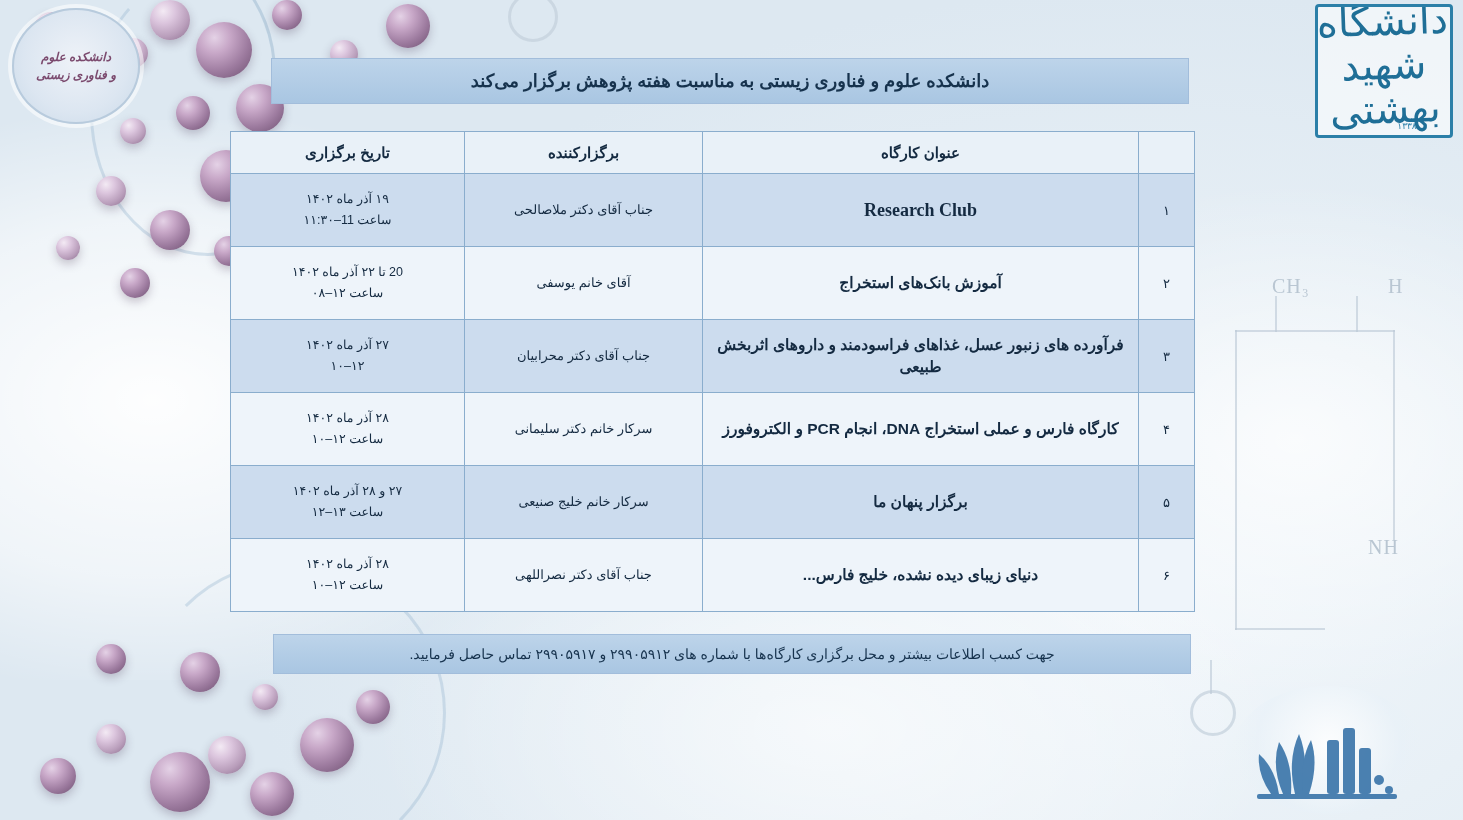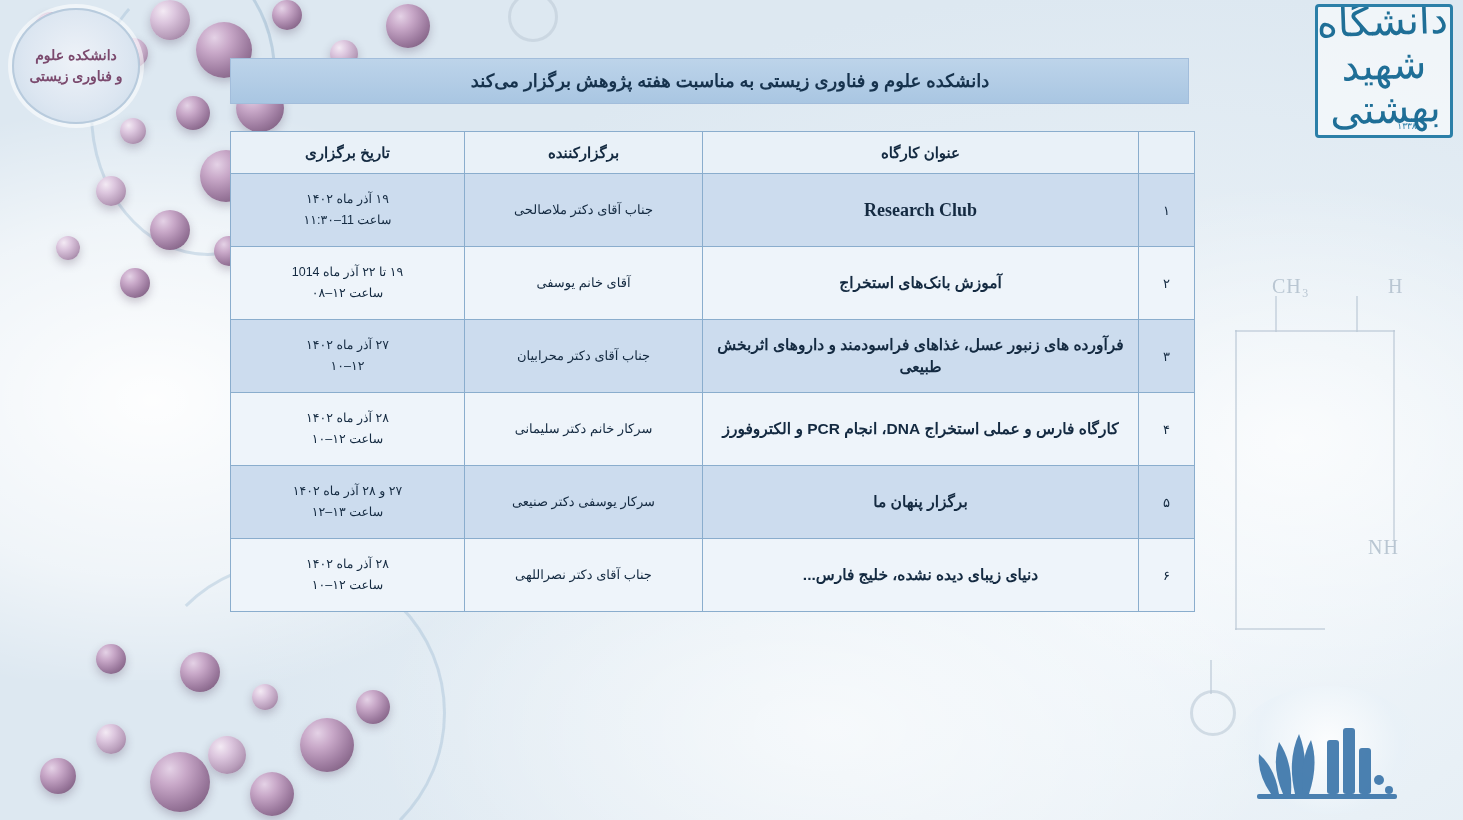--- a/index.html
+++ b/index.html
@@ -98,24 +98,25 @@
     border-radius: 50%;
     background: radial-gradient(circle at 50% 45%, #eef2f8 0%, #dce6f1 60%, #c9d9e8 100%);
     border: 2px solid #b8cbdd;
     display: flex;
     align-items: center;
     justify-content: center;
     text-align: center;
     box-shadow: 0 0 0 4px rgba(255,255,255,0.55);
   }
   .logo-left .logo-left-text {
-    font-size: 14px;
+    font-size: 12px;
     line-height: 1.5;
     color: #7b4a6e;
     font-weight: bold;
+    font-style: italic;
   }
 
   .logo-right {
     position: absolute;
     right: 10px;
     top: 4px;
     width: 132px;
     height: 128px;
     border: 3px solid #2b7fa8;
     border-radius: 4px;
@@ -163,21 +164,20 @@
     position: absolute;
     right: 274px;
     top: 58px;
     width: 916px;
     height: 44px;
     background: linear-gradient(180deg, #bdd4ea 0%, #a9c6e2 100%);
     border: 1px solid #a2bddb;
     display: flex;
     align-items: center;
     justify-content: center;
-    padding-left: 41px;
   }
   .header-banner .header-text {
     font-size: 18px;
     font-weight: bold;
     color: #16324d;
     direction: rtl;
   }
 
   
   .table-wrap {
@@ -370,21 +370,21 @@
           <td class="date">
             <div>۱۹ آذر ماه ۱۴۰۲</div>
             <div>ساعت 11–۱۱:۳۰</div>
           </td>
         </tr>
         <tr class="even">
           <td class="idx">۲</td>
           <td class="title">آموزش بانک‌های استخراج</td>
           <td class="host">آقای خانم یوسفی</td>
           <td class="date">
-            <div>۱۹ تا ۲۲ آذر ماه 1014</div>
+            <div>20 تا ۲۲ آذر ماه ۱۴۰۲</div>
             <div>ساعت ۱۲–۰۸</div>
           </td>
         </tr>
         <tr class="odd">
           <td class="idx">۳</td>
           <td class="title">فرآورده های زنبور عسل، غذاهای فراسودمند و داروهای اثربخش طبیعی</td>
           <td class="host">جناب آقای دکتر محرابیان</td>
           <td class="date">
             <div>۲۷ آذر ماه ۱۴۰۲</div>
             <div>۱۲–۱۰</div>
@@ -395,33 +395,36 @@
           <td class="title">کارگاه فارس و عملی استخراج DNA، انجام PCR و الکتروفورز</td>
           <td class="host">سرکار خانم دکتر سلیمانی</td>
           <td class="date">
             <div>۲۸ آذر ماه ۱۴۰۲</div>
             <div>ساعت ۱۲–۱۰</div>
           </td>
         </tr>
         <tr class="odd">
           <td class="idx">۵</td>
           <td class="title">برگزار پنهان ما</td>
-          <td class="host">سرکار یوسفی دکتر صنیعی</td>
+          <td class="host">سرکار خانم خلیج صنیعی</td>
           <td class="date">
             <div>۲۷ و ۲۸ آذر ماه ۱۴۰۲</div>
             <div>ساعت ۱۳–۱۲</div>
           </td>
         </tr>
         <tr class="even">
           <td class="idx">۶</td>
           <td class="title">دنیای زیبای دیده نشده، خلیج فارس...</td>
           <td class="host">جناب آقای دکتر نصراللهی</td>
           <td class="date">
             <div>۲۸ آذر ماه ۱۴۰۲</div>
             <div>ساعت ۱۲–۱۰</div>
           </td>
         </tr>
       </tbody>
     </table>
   </div>
 
+  <div class="footer-banner">
+    <div class="footer-text">جهت کسب اطلاعات بیشتر و محل برگزاری کارگاه‌ها با شماره های ۲۹۹۰۵۹۱۲ و ۲۹۹۰۵۹۱۷ تماس حاصل فرمایید.</div>
+  </div>
 
 </div>
 
 </body></html>

